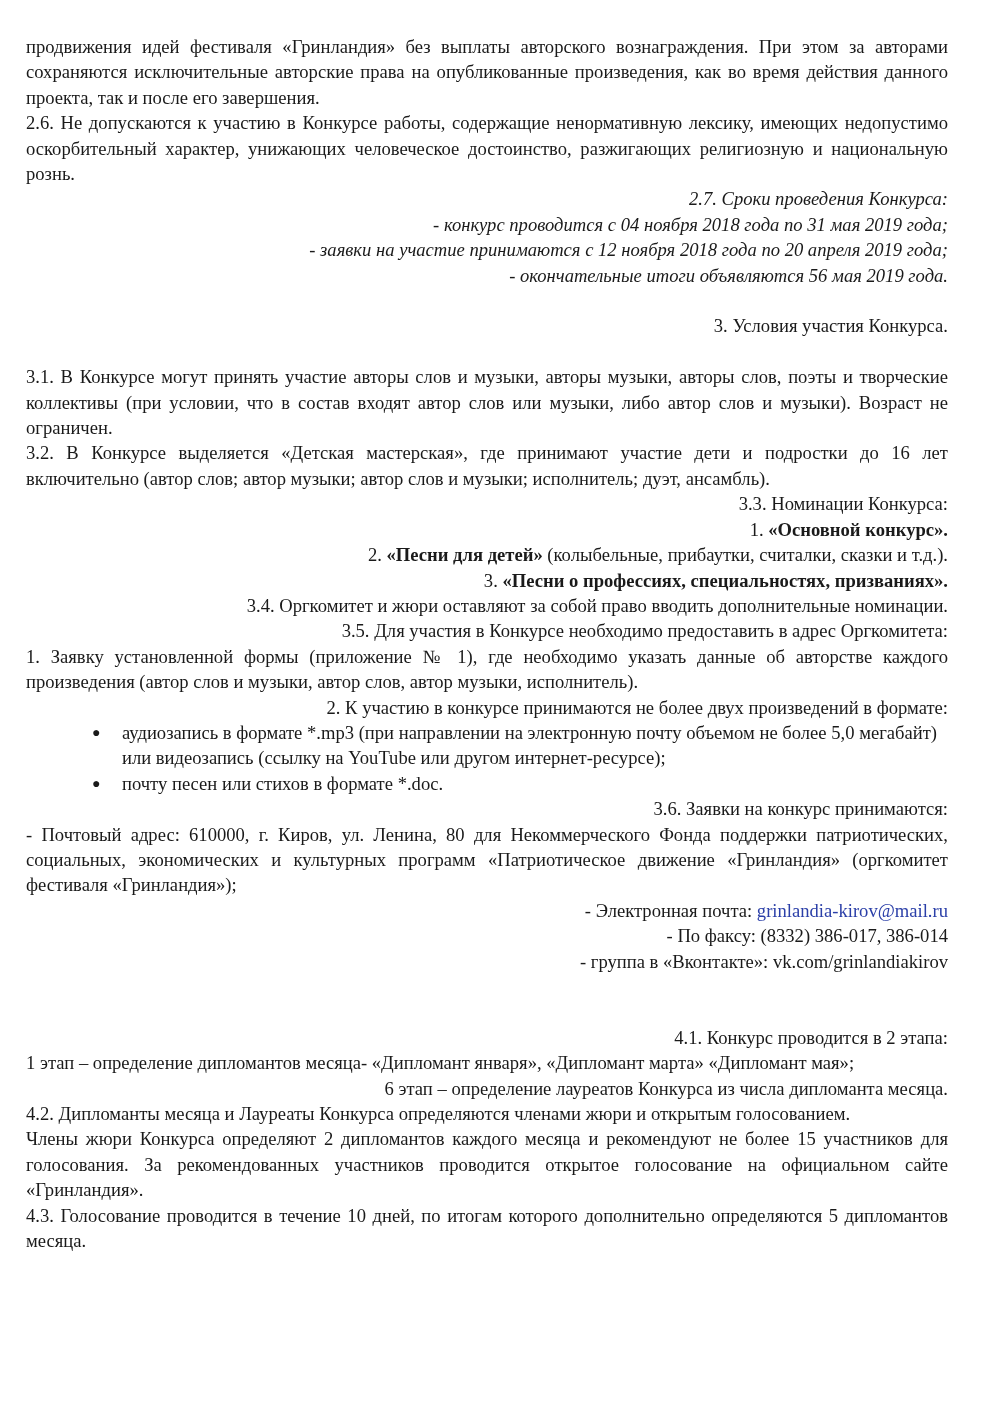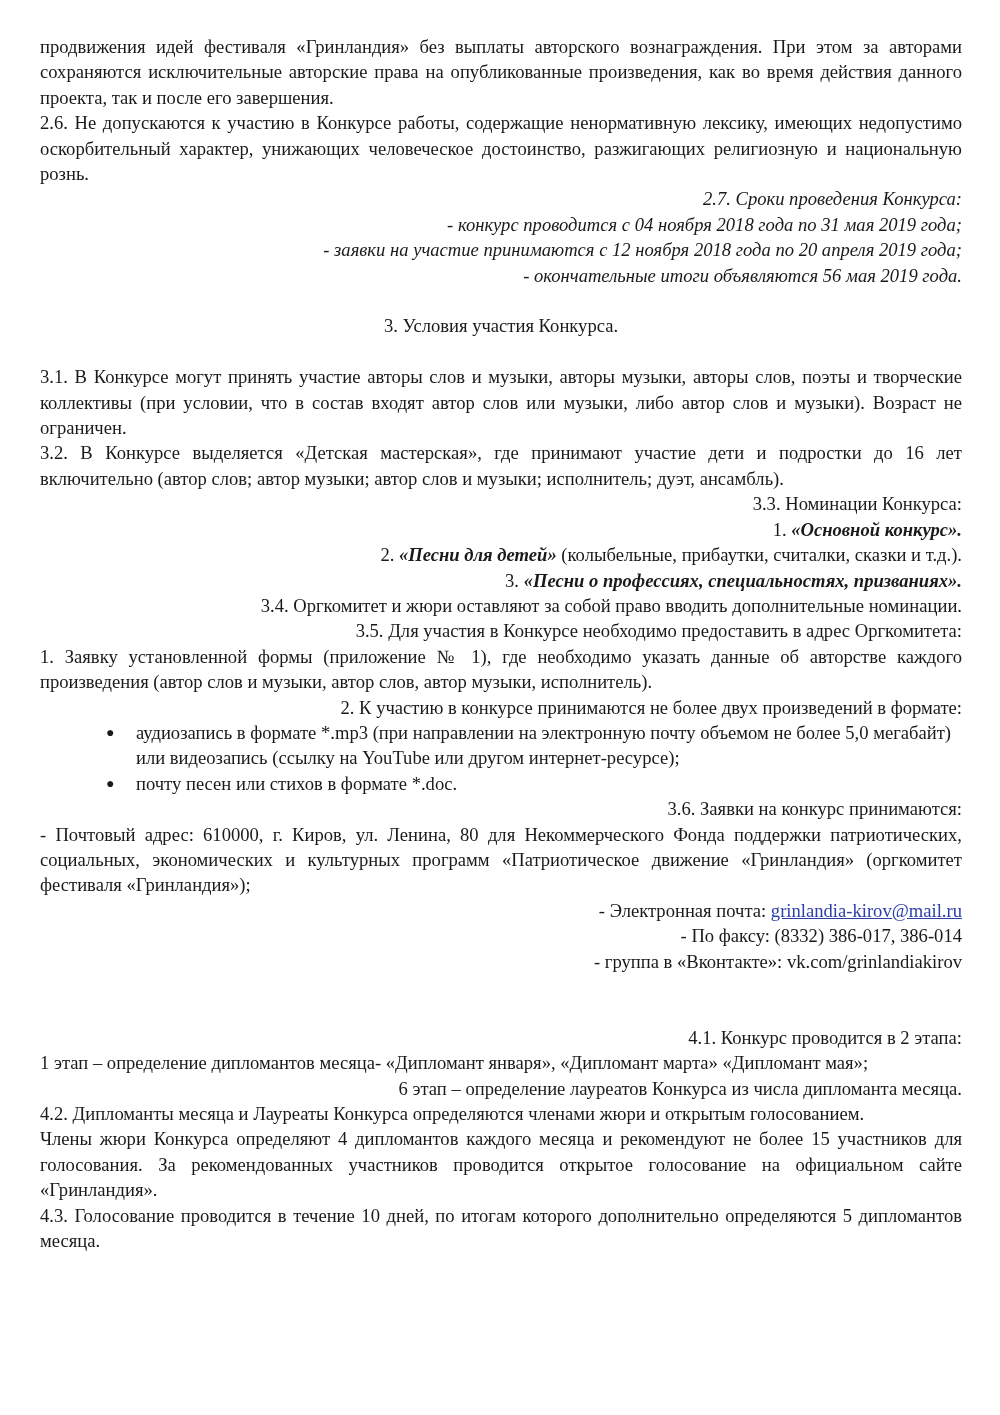--- a/index.html
+++ b/index.html
@@ -3,33 +3,33 @@
 <meta charset="utf-8">
 <style>
   html, body { margin: 0; padding: 0; background: #ffffff; }
   body { width: 1000px; height: 1415px; overflow: hidden; position: relative; }
   .page {
     position: absolute; left: 0; top: 0; width: 1000px; height: 1415px;
     background: #ffffff; color: #1a1a1a;
     font-family: "Liberation Serif", "DejaVu Serif", serif;
     font-size: 18.6px; line-height: 25.4px;
   }
-  .content { position: absolute; left: 40px; top: 34px; width: 922px; }
+  .content { position: absolute; left: 26px; top: 34px; width: 922px; }
   p { margin: 0; text-align: right; }
   .j { text-align: justify; text-align-last: left; }
   .it { font-style: italic; }
-  .b { font-weight: bold; font-style: italic; }
-  .center { text-align: center; }
+  .b { font-weight: bold; }
+  .center { }
   .gap { height: 25.4px; }
   .bullets { margin: 0; padding: 0; list-style: none; }
   .bullets li { position: relative; padding-left: 96px; }
   .bullets li .dot {
     position: absolute; left: 66px; top: 0; font-size: 14px;
   }
-  a.link { color: #2b3fa8; text-decoration: underline; }
+  a.link { color: #2b3fa8; }
 </style>
 </head>
 <body>
 
 <div class="page">
   <div class="content">
 
     <p class="j">продвижения идей фестиваля «Гринландия» без выплаты авторского вознаграждения. При этом за авторами сохраняются исключительные авторские права на опубликованные произведения, как во время действия данного проекта, так и после его завершения.</p>
     <p class="j">2.6. Не допускаются к участию в Конкурсе работы, содержащие ненормативную лексику, имеющих недопустимо оскорбительный характер, унижающих человеческое достоинство, разжигающих религиозную и национальную рознь.</p>
     <p class="it">2.7. Сроки проведения Конкурса:</p>
@@ -71,17 +71,17 @@
     <p>- По факсу: (8332) 386-017, 386-014</p>
     <p>- группа в «Вконтакте»: vk.com/grinlandiakirov</p>
 
     <div class="gap"></div>
     <div class="gap"></div>
 
     <p>4.1. Конкурс проводится в 2 этапа:</p>
     <p class="j">1 этап – определение дипломантов месяца- «Дипломант января», «Дипломант марта» «Дипломант мая»;</p>
     <p>6 этап – определение лауреатов Конкурса из числа дипломанта месяца.</p>
     <p class="j">4.2. Дипломанты месяца и Лауреаты Конкурса определяются членами жюри и открытым голосованием.</p>
-    <p class="j">Члены жюри Конкурса определяют 4 дипломантов каждого месяца и рекомендуют не более 15 участников для голосования. За рекомендованных участников проводится открытое голосование на официальном сайте «Гринландия».</p>
+    <p class="j">Члены жюри Конкурса определяют 2 дипломантов каждого месяца и рекомендуют не более 15 участников для голосования. За рекомендованных участников проводится открытое голосование на официальном сайте «Гринландия».</p>
     <p class="j">4.3. Голосование проводится в течение 10 дней, по итогам которого дополнительно определяются 5 дипломантов месяца.</p>
 
   </div>
 </div>
 
 </body></html>

